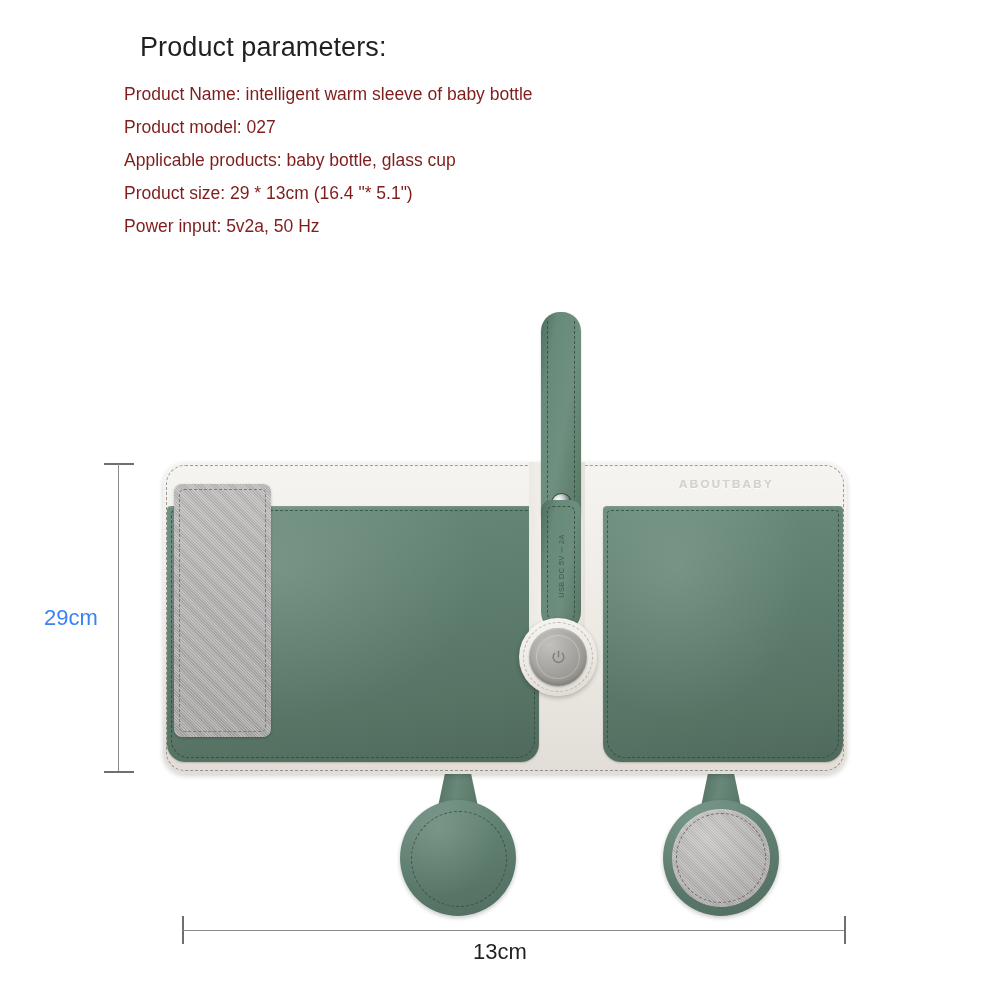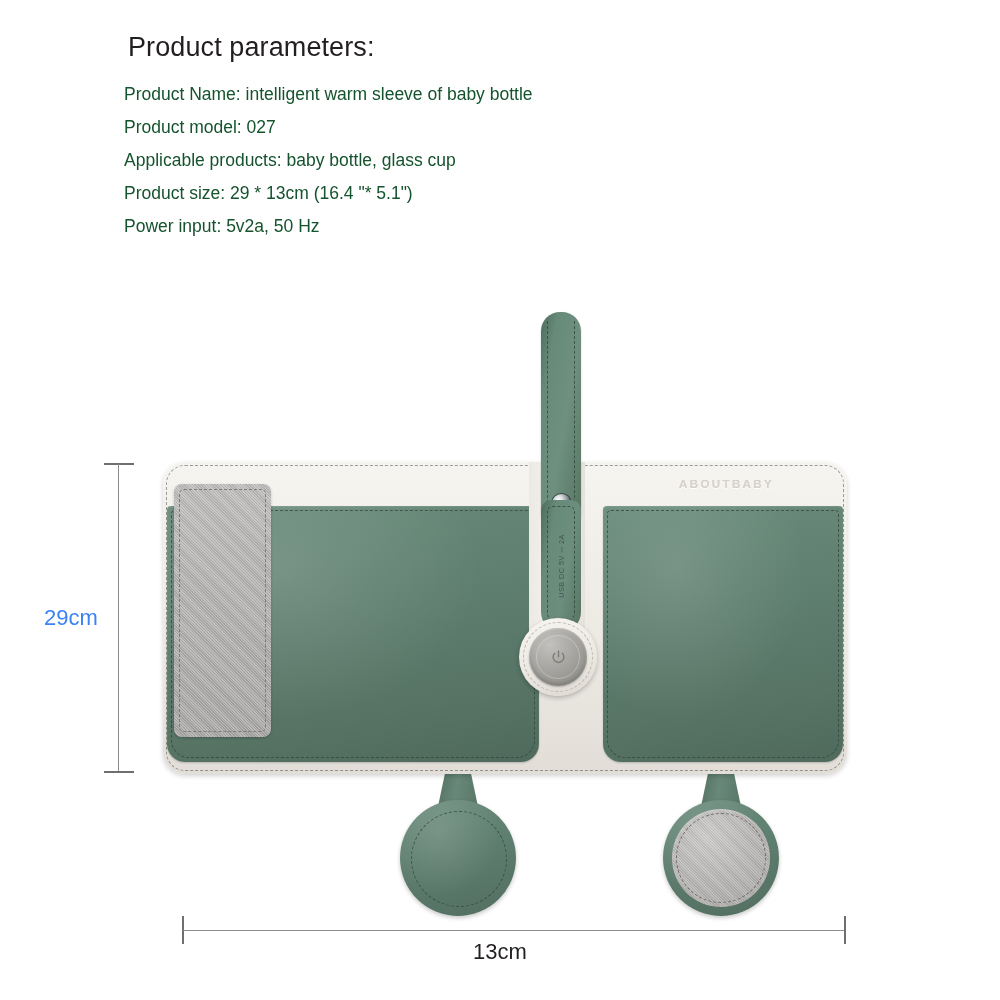--- a/index.html
+++ b/index.html
@@ -22,27 +22,27 @@
     left: 124px;
     top: 30px;
     width: 800px;
   }
   .spec-title {
     font-size: 27px;
     line-height: 34px;
     font-weight: 400;
     color: #231f20;
     letter-spacing: 0.1px;
-    margin: 0 0 14px 4px;
+    margin: 0 0 14px 16px;
   }
   .spec-line {
     font-size: 17.5px;
     line-height: 33px;
     font-weight: 400;
-    color: #14532d;
+    color: #7f1d1d;
     white-space: nowrap;
   }
 
   
   .product-stage {
     position: absolute;
     left: 0;
     top: 0;
     width: 1000px;
     height: 712px;

